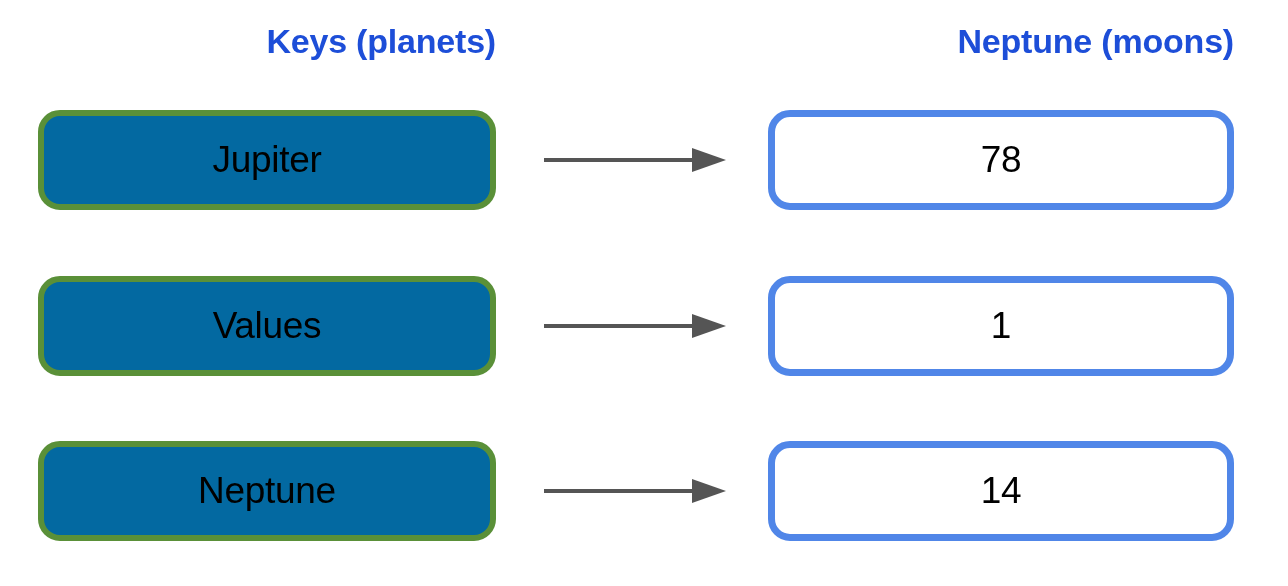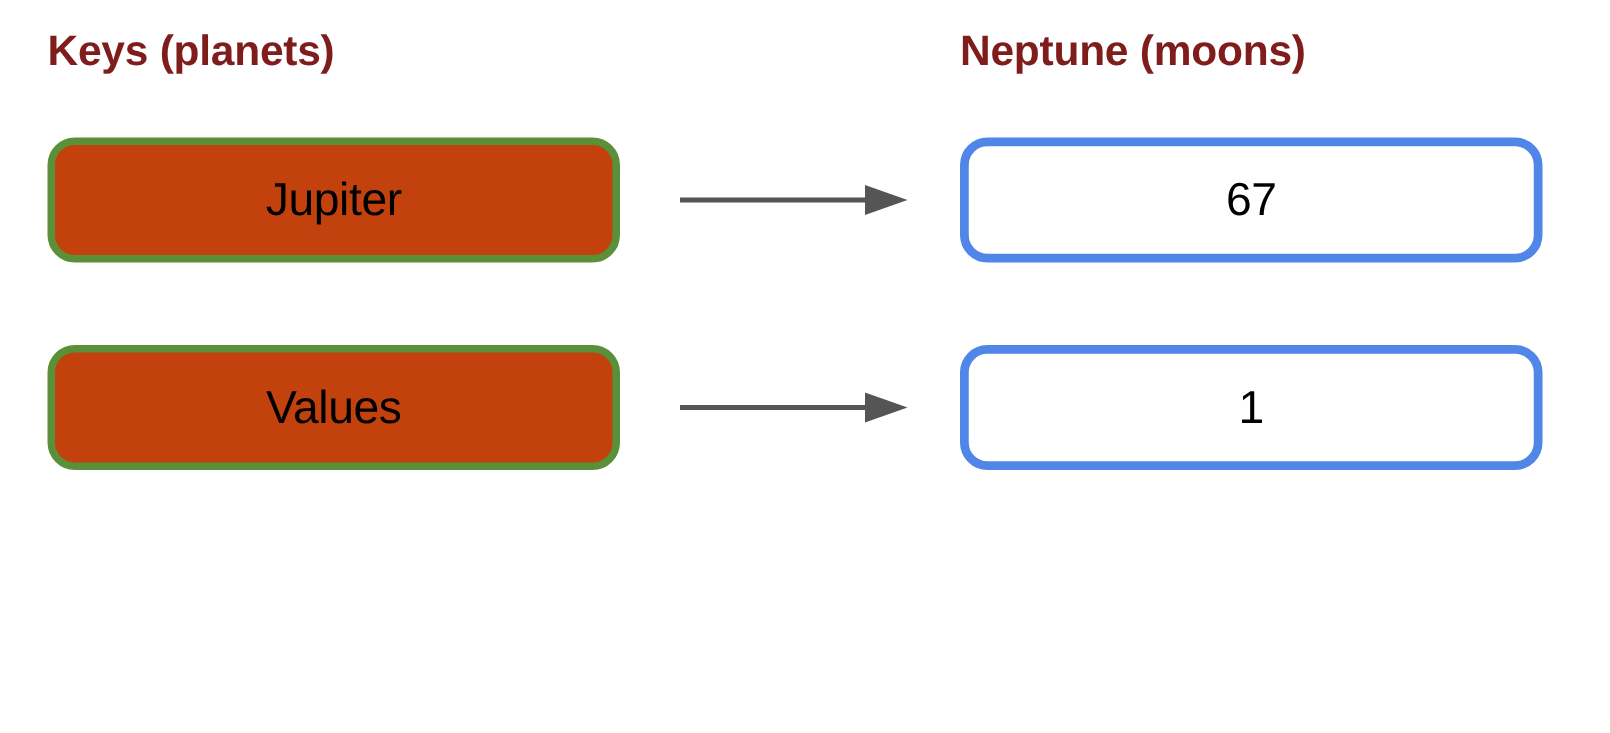--- a/index.html
+++ b/index.html
@@ -31,22 +31,22 @@
     width: 1288px;
     height: 46px;
   }
   .col-header {
     position: absolute;
     top: 0;
     height: 46px;
     line-height: 46px;
     font-size: 34px;
     font-weight: bold;
-    color: #7f1d1d;
-    text-align: left;
+    color: #1d4ed8;
+    text-align: right;
     letter-spacing: -0.2px;
     white-space: nowrap;
   }
   .col-header.keys {
     left: 38px;
     width: 458px;
   }
   .col-header.values {
     left: 768px;
     width: 466px;
@@ -64,21 +64,21 @@
   .pair-row.r2 { top: 441px; }
 
   
   .key-box {
     position: absolute;
     left: 38px;
     top: 0;
     width: 458px;
     height: 100px;
     box-sizing: border-box;
-    background: #c2410c;
+    background: #0369a1;
     border: 6px solid #5a9038;
     border-radius: 22px;
     display: flex;
     align-items: center;
     justify-content: center;
   }
   .key-label {
     font-size: 37px;
     color: #000000;
     font-weight: 400;
@@ -132,33 +132,47 @@
     <div class="key-box">
       <span class="key-label">Jupiter</span>
     </div>
     <span class="arrow">
       <svg width="190" height="28" viewBox="0 0 190 28" xmlns="http://www.w3.org/2000/svg">
         <line x1="4" y1="14" x2="158" y2="14" stroke="#555555" stroke-width="4"></line>
         <polygon points="152,2 186,14 152,26" fill="#555555"></polygon>
       </svg>
     </span>
     <div class="value-box">
-      <span class="value-label">67</span>
+      <span class="value-label">78</span>
     </div>
   </div>
 
   <div class="pair-row r1">
     <div class="key-box">
       <span class="key-label">Values</span>
     </div>
     <span class="arrow">
       <svg width="190" height="28" viewBox="0 0 190 28" xmlns="http://www.w3.org/2000/svg">
         <line x1="4" y1="14" x2="158" y2="14" stroke="#555555" stroke-width="4"></line>
         <polygon points="152,2 186,14 152,26" fill="#555555"></polygon>
       </svg>
     </span>
     <div class="value-box">
       <span class="value-label">1</span>
     </div>
   </div>
 
+  <div class="pair-row r2">
+    <div class="key-box">
+      <span class="key-label">Neptune</span>
+    </div>
+    <span class="arrow">
+      <svg width="190" height="28" viewBox="0 0 190 28" xmlns="http://www.w3.org/2000/svg">
+        <line x1="4" y1="14" x2="158" y2="14" stroke="#555555" stroke-width="4"></line>
+        <polygon points="152,2 186,14 152,26" fill="#555555"></polygon>
+      </svg>
+    </span>
+    <div class="value-box">
+      <span class="value-label">14</span>
+    </div>
+  </div>
 
 </div>
 
 </body></html>

